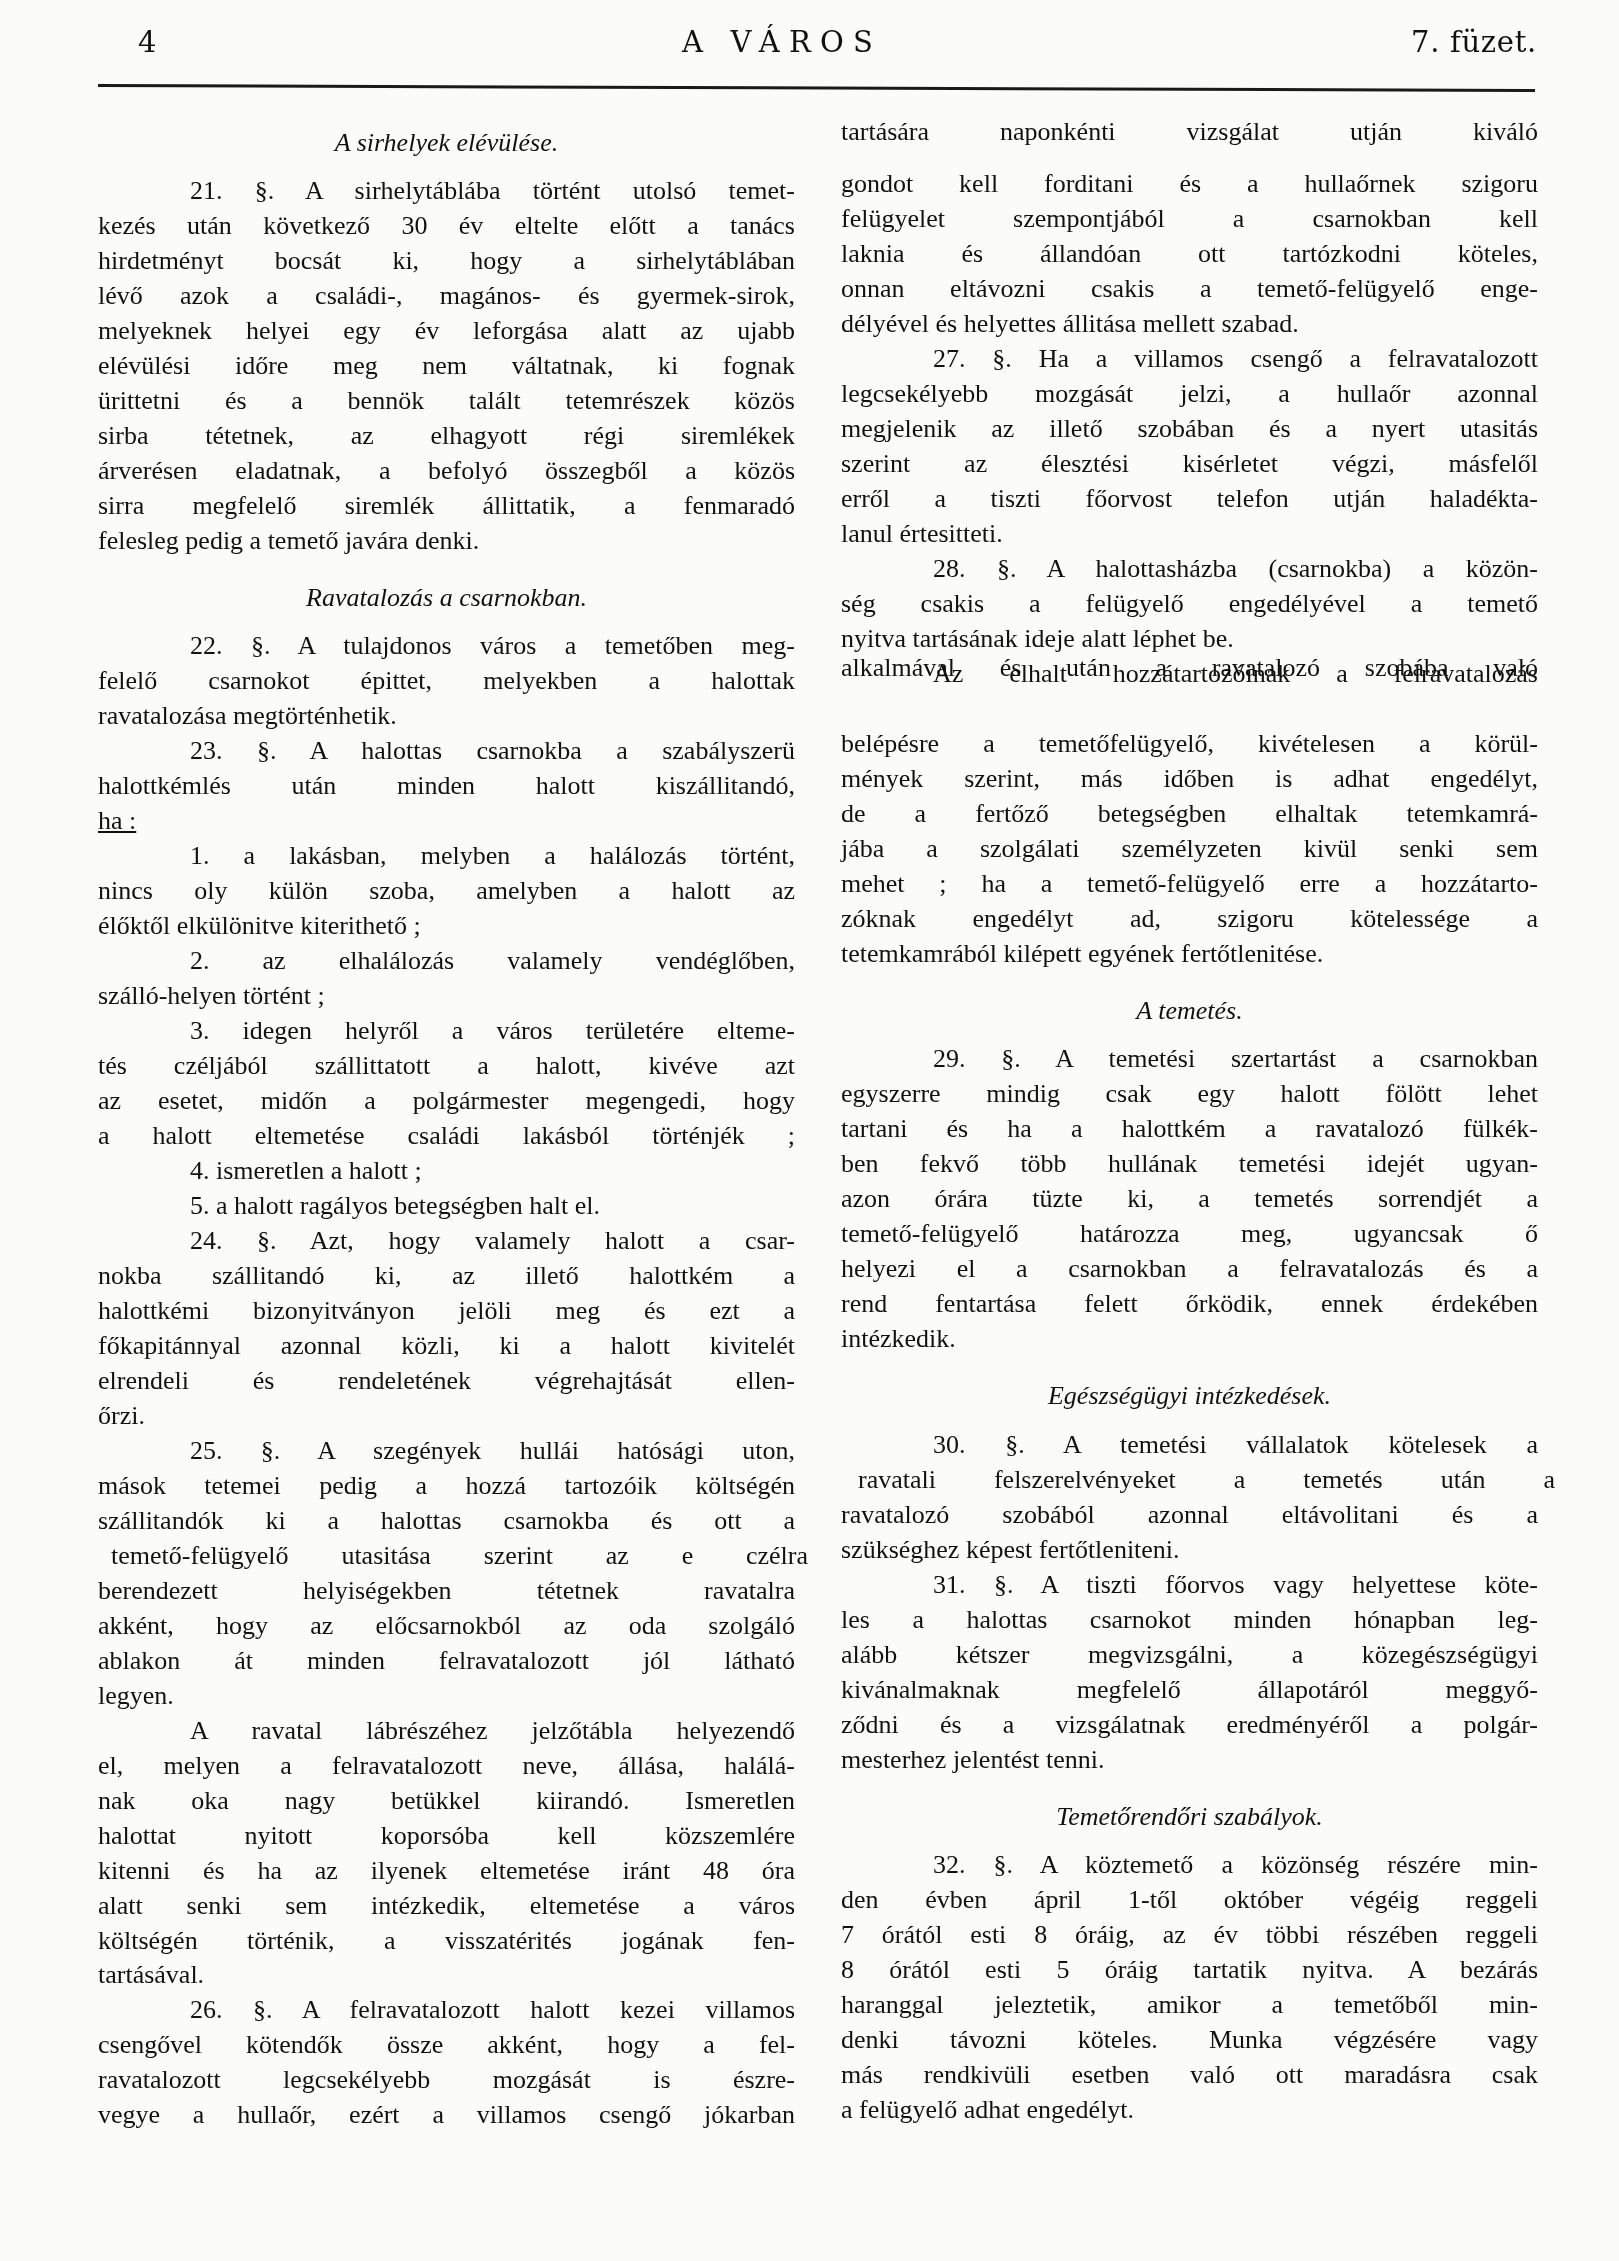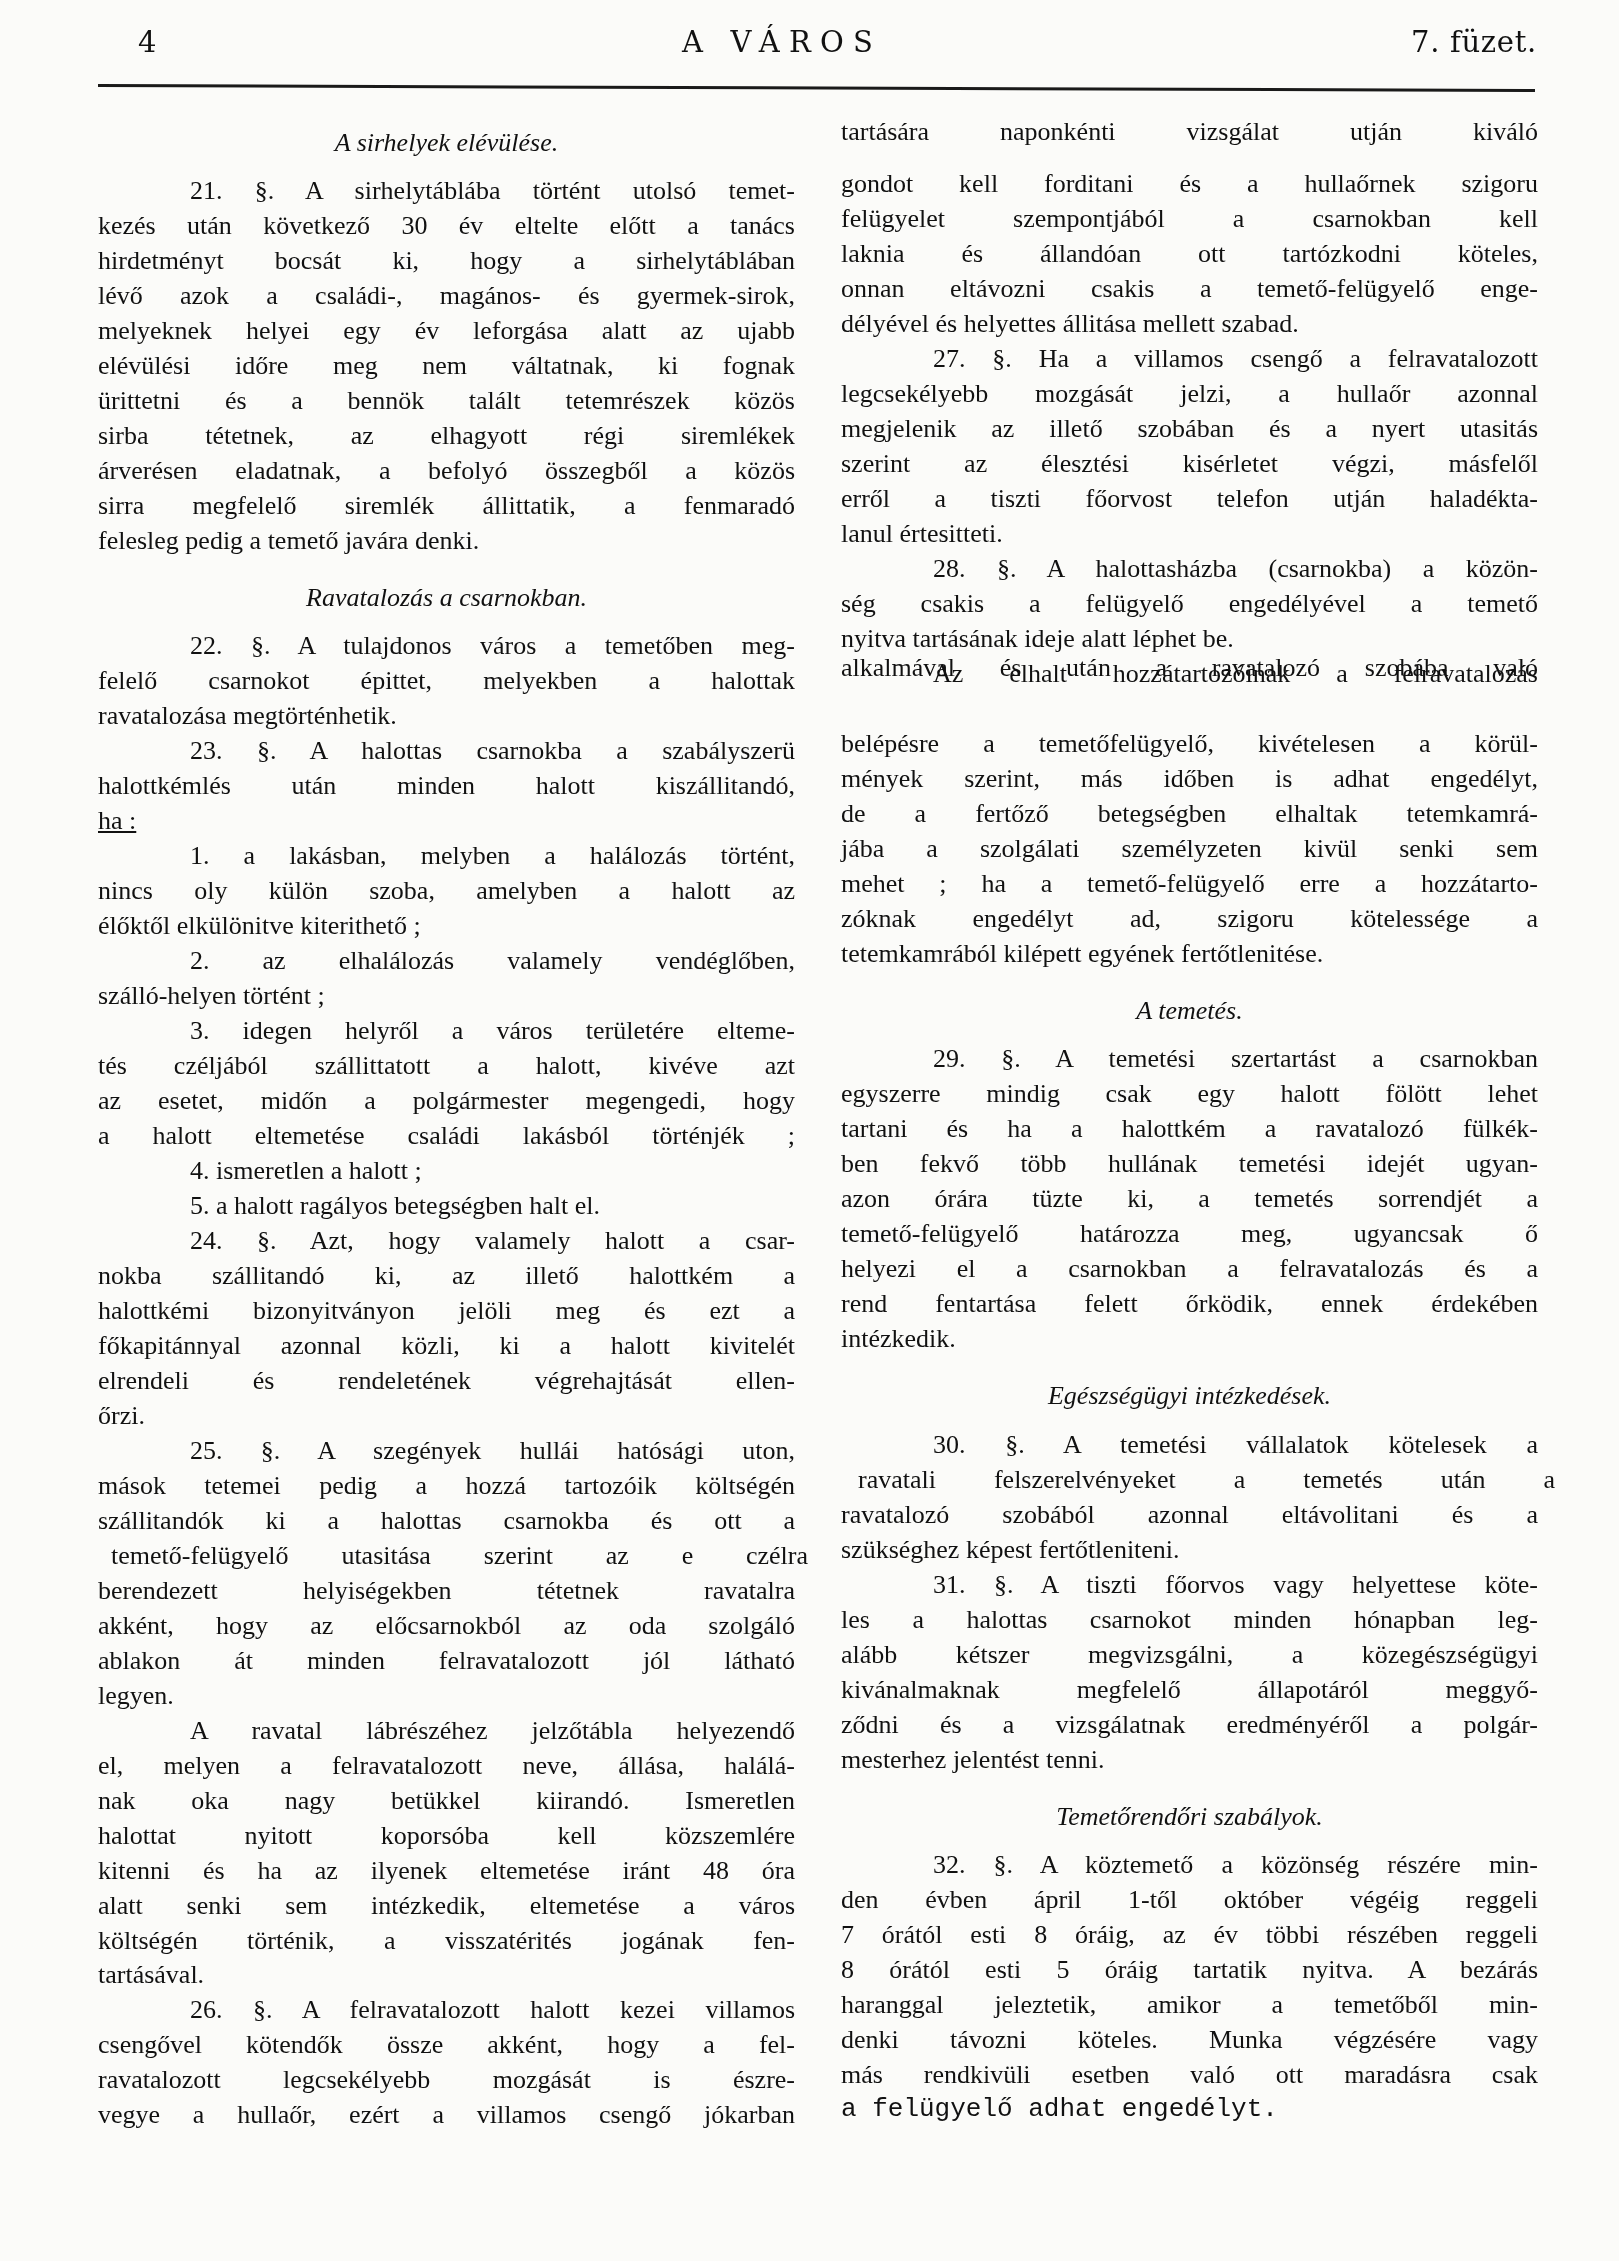--- a/index.html
+++ b/index.html
@@ -134,16 +134,16 @@
       <div class="line" style="top: 1707px;">ződni és a vizsgálatnak eredményéről a polgár-</div>
       <div class="line last" style="top: 1742px;">mesterhez jelentést tenni.</div>
       <div class="line center" style="top: 1799px;">Temetőrendőri szabályok.</div>
       <div class="line indent" style="top: 1847px;">32. §. A köztemető a közönség részére min-</div>
       <div class="line" style="top: 1882px;">den évben ápril 1-től október végéig reggeli</div>
       <div class="line" style="top: 1917px;">7 órától esti 8 óráig, az év többi részében reggeli</div>
       <div class="line" style="top: 1952px;">8 órától esti 5 óráig tartatik nyitva. A bezárás</div>
       <div class="line" style="top: 1987px;">haranggal jeleztetik, amikor a temetőből min-</div>
       <div class="line" style="top: 2022px;">denki távozni köteles. Munka végzésére vagy</div>
       <div class="line" style="top: 2057px;">más rendkivüli esetben való ott maradásra csak</div>
-      <div class="line last" style="top: 2092px; font-family: Liberation Mono, monospace;">a felügyelő adhat engedélyt.</div>
+      <div class="line last" style="top: 2092px;">a felügyelő adhat engedélyt.</div>
     </div>
 </div>
 
 
 </body></html>

